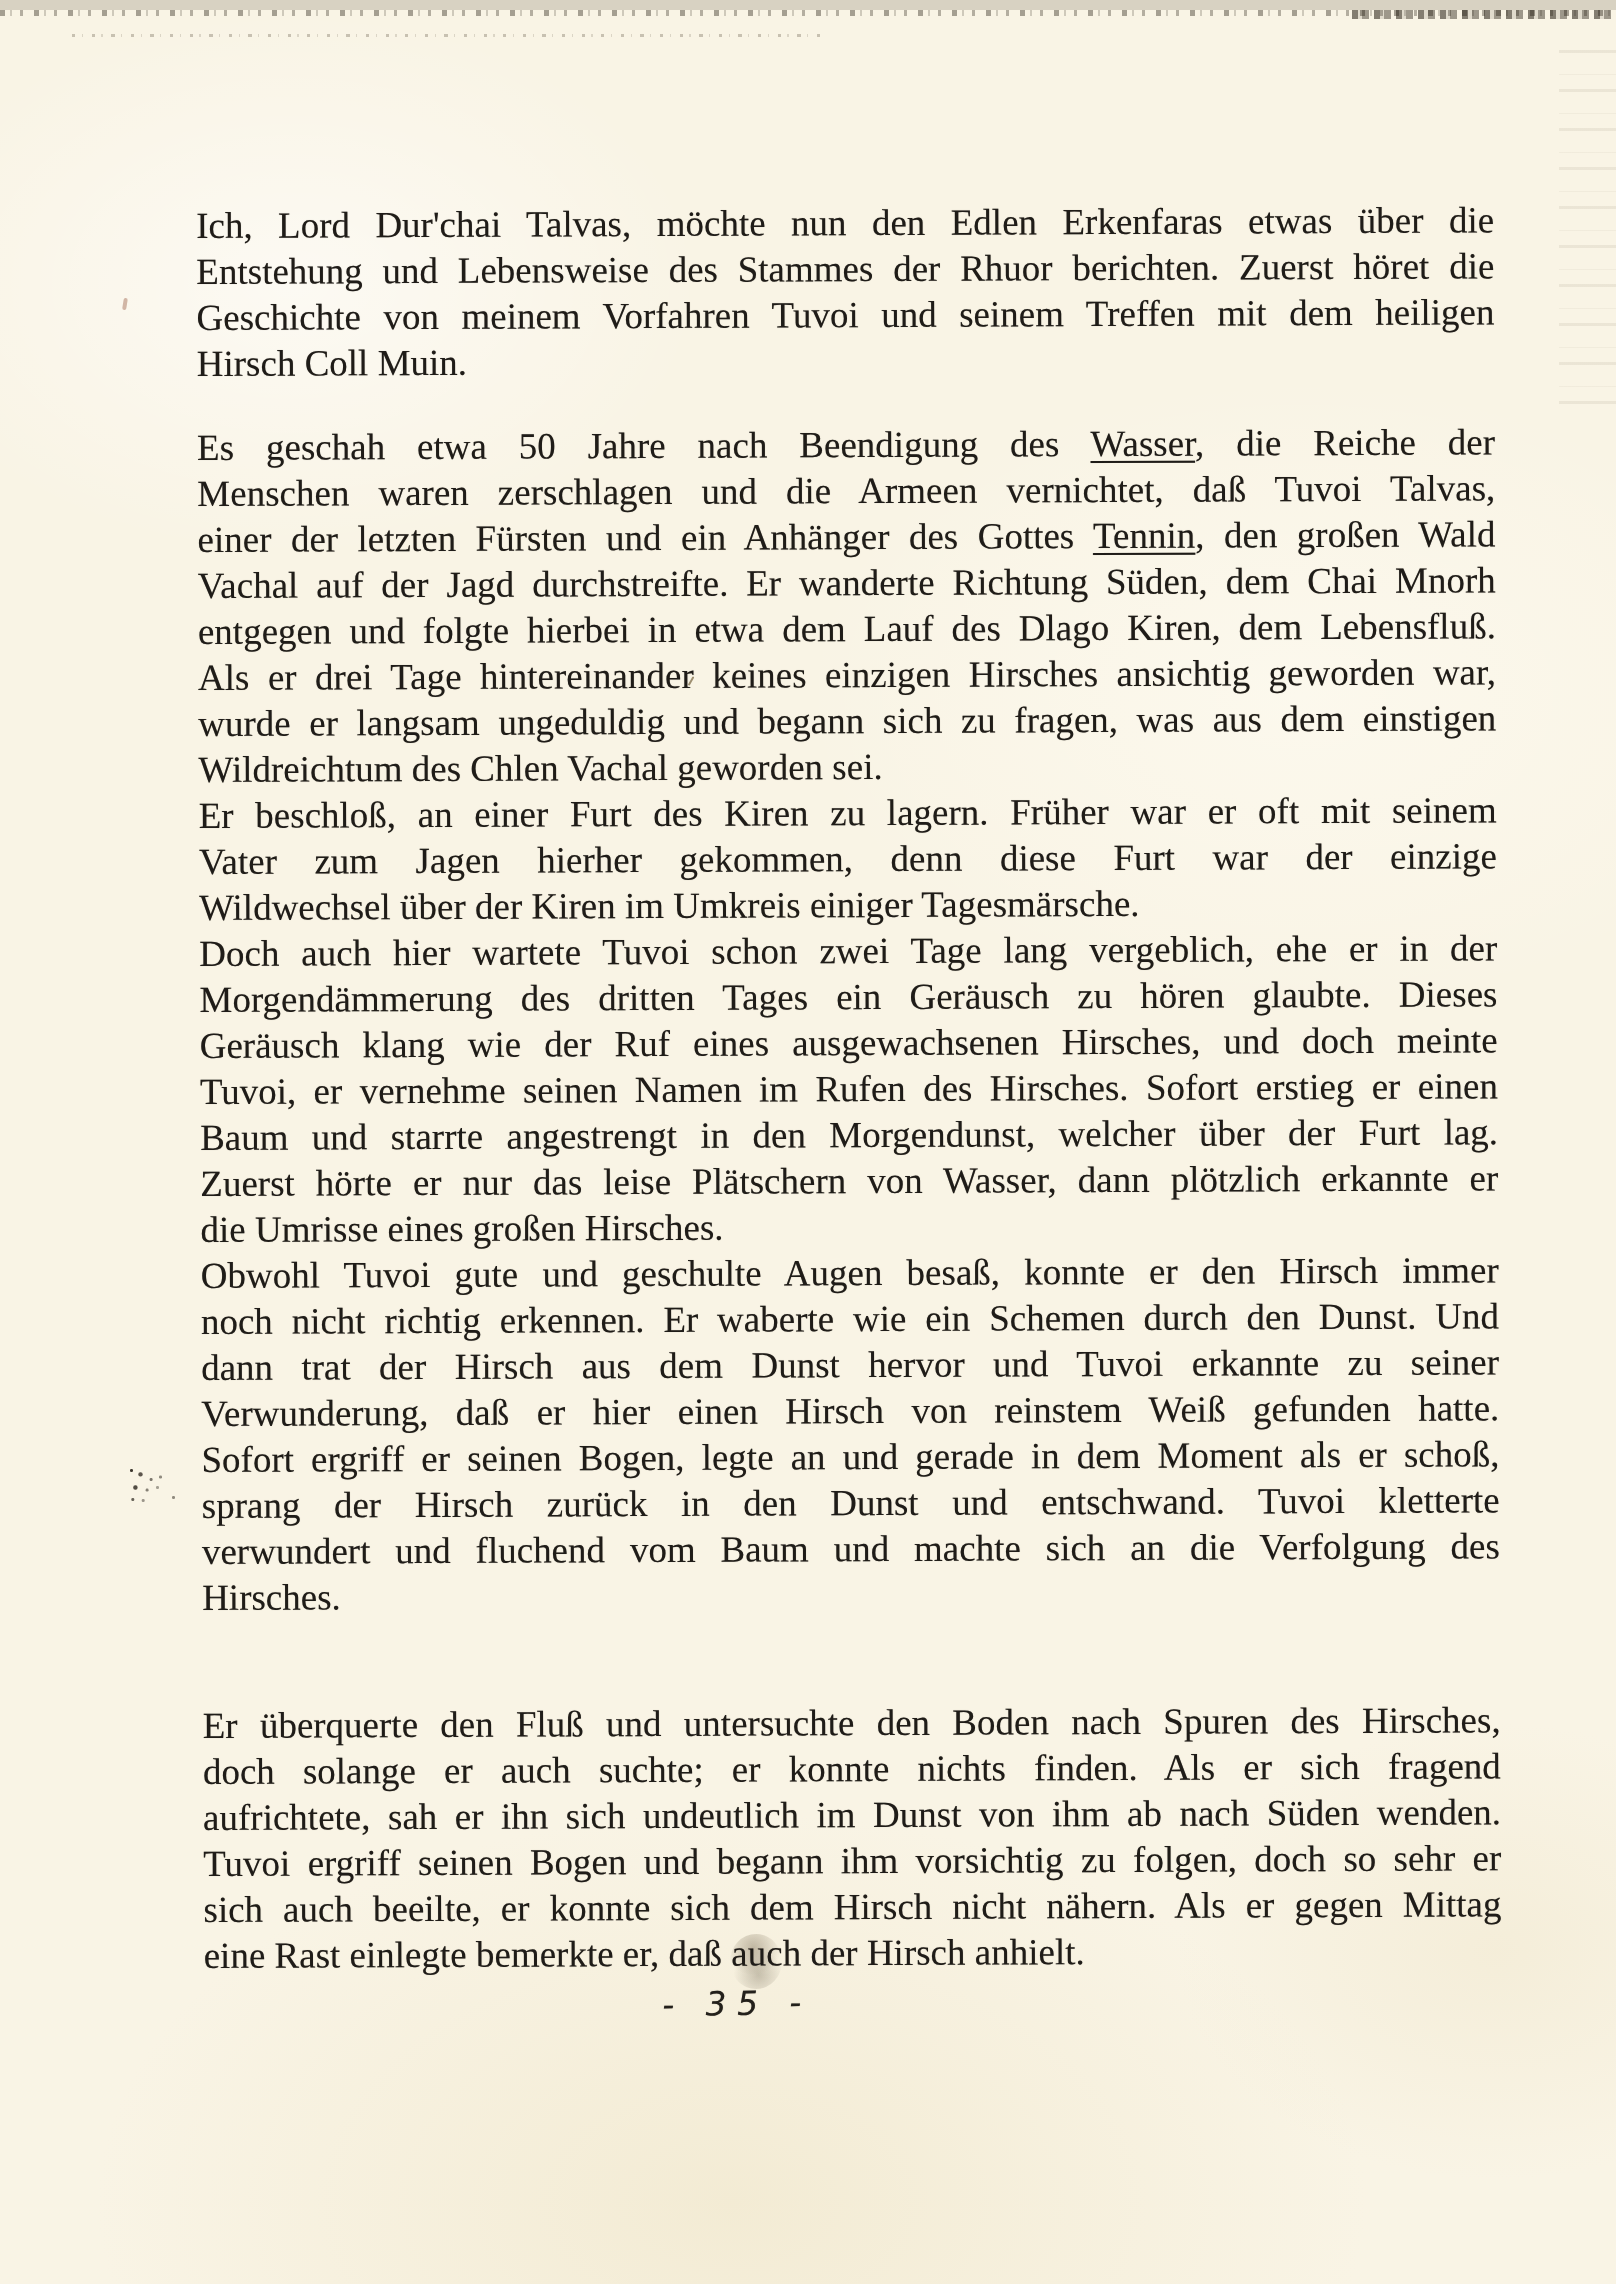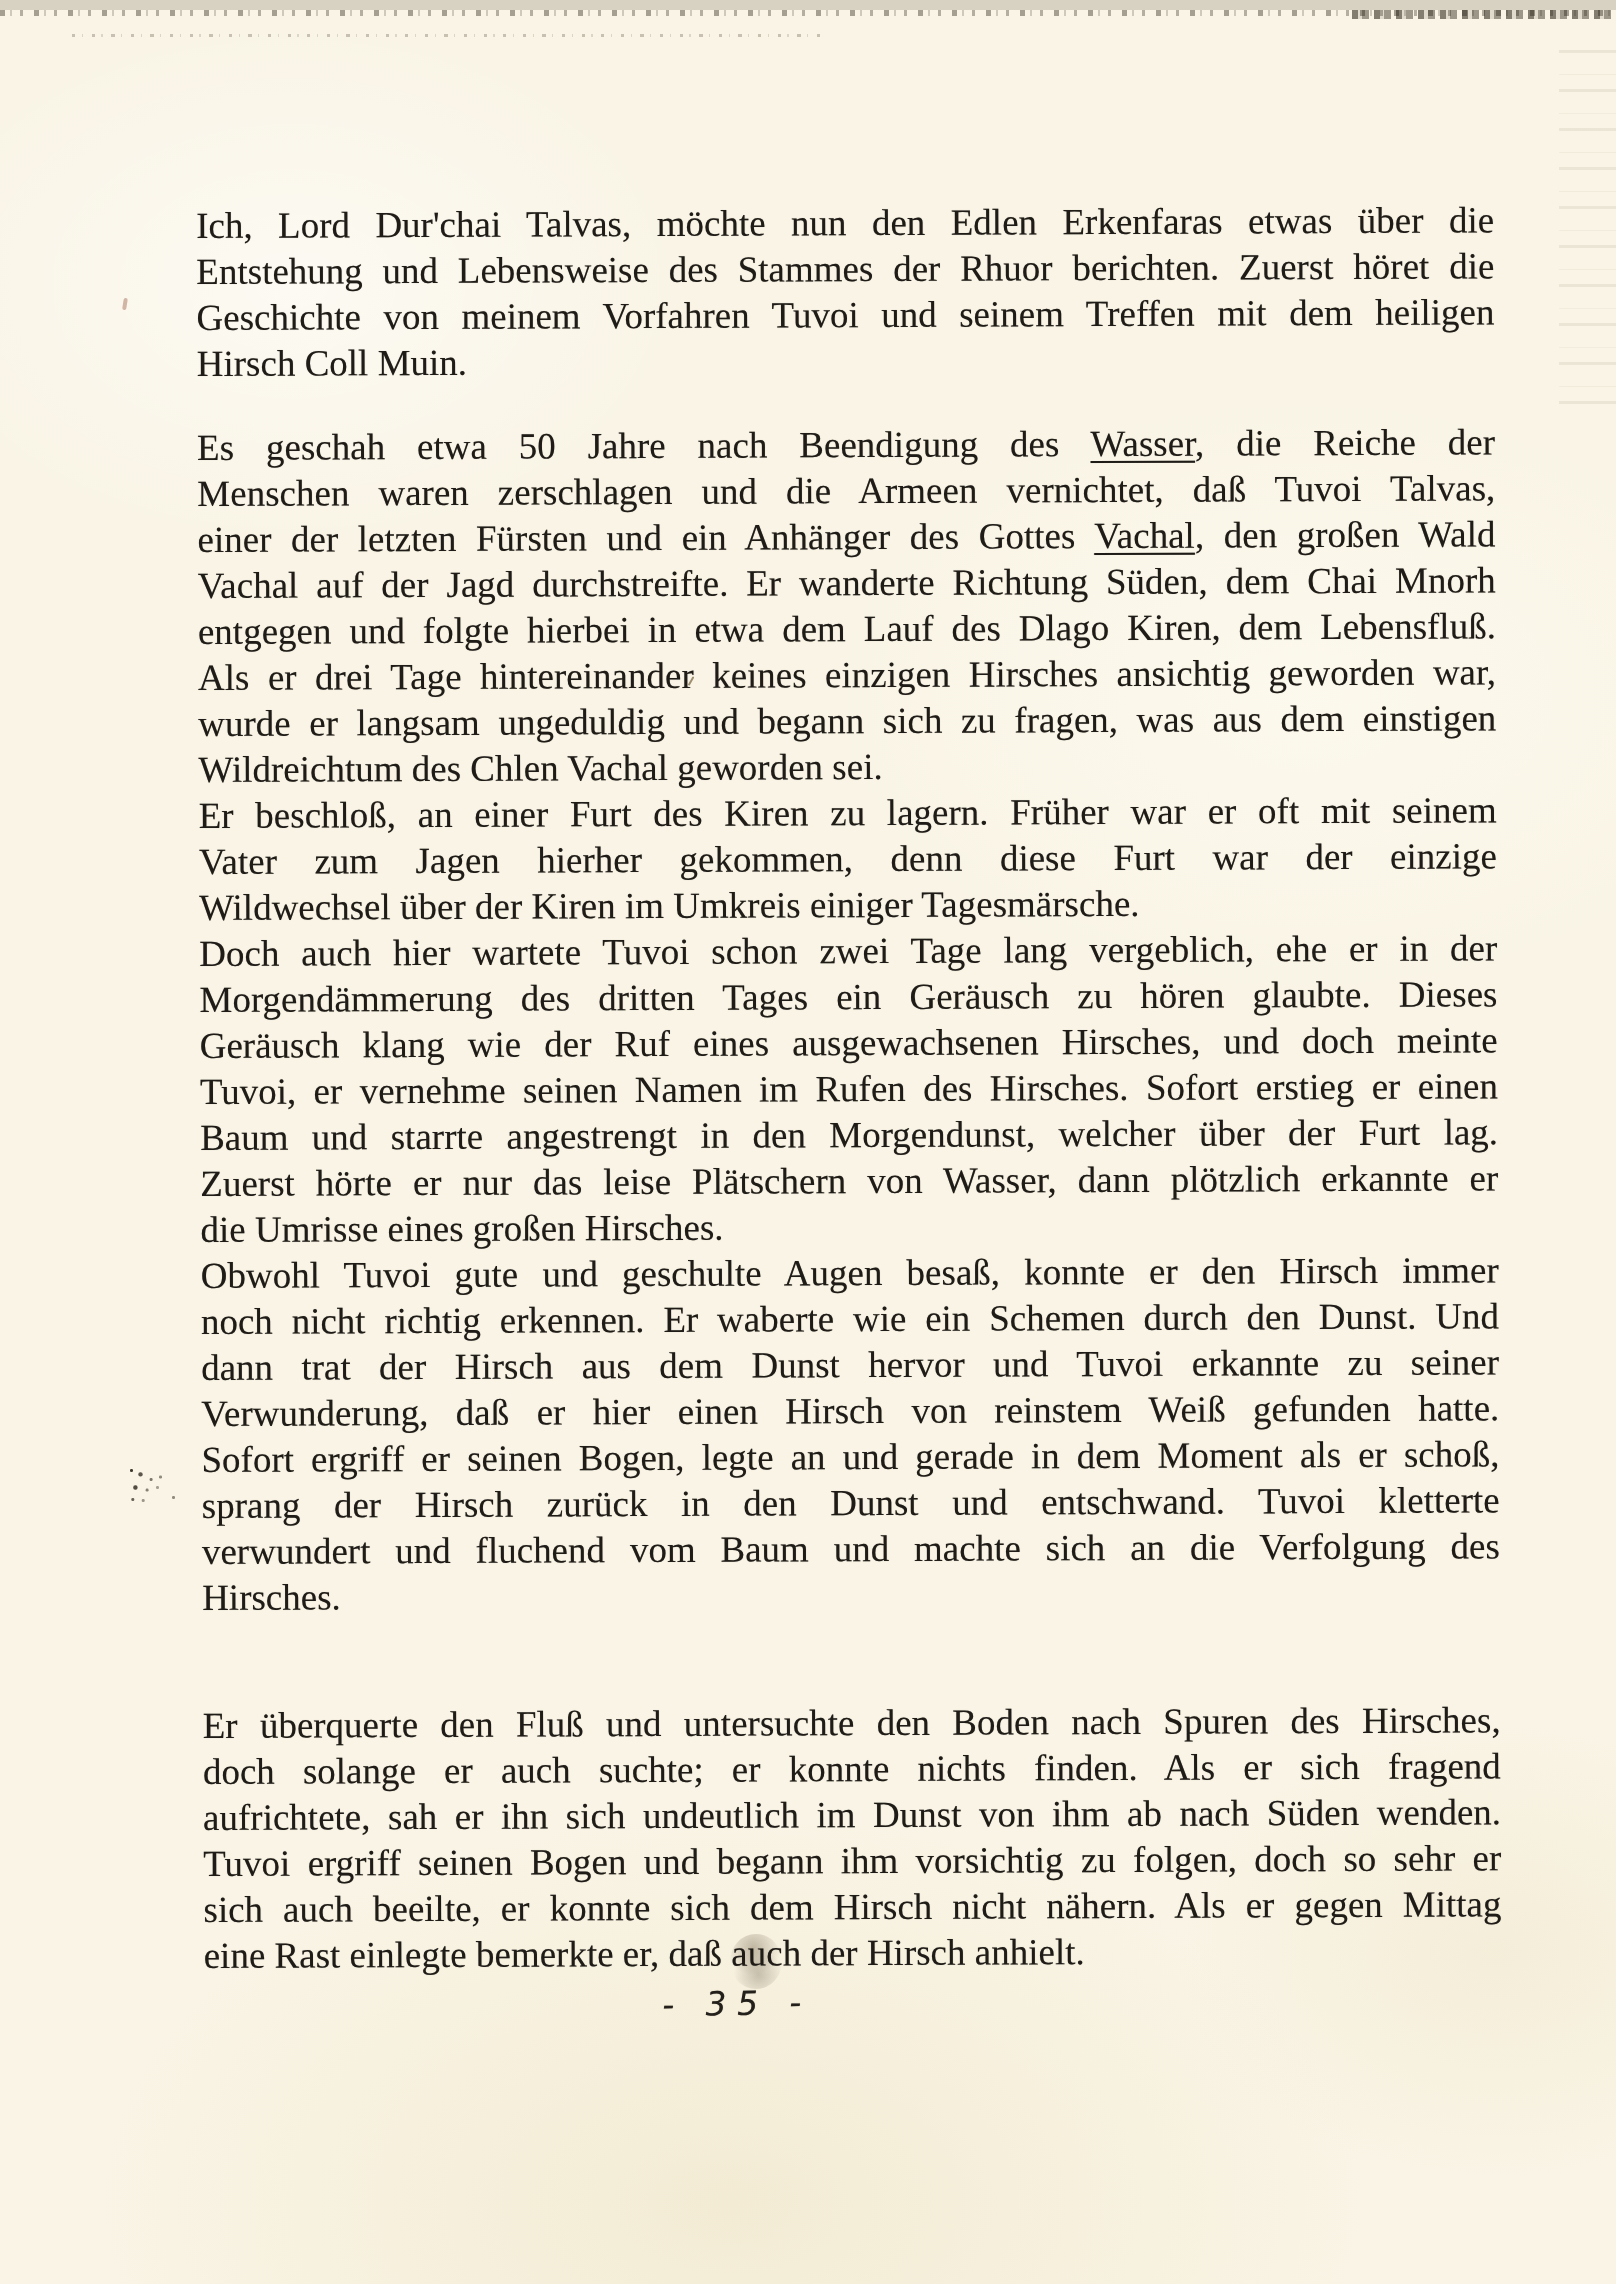--- a/index.html
+++ b/index.html
@@ -181,21 +181,21 @@
   <div class="text-block" id="text-block">
       <div class="paragraph">
         <div class="line">Ich, Lord Dur'chai Talvas, möchte nun den Edlen Erkenfaras etwas über die</div>
         <div class="line">Entstehung und Lebensweise des Stammes der Rhuor berichten. Zuerst höret die</div>
         <div class="line">Geschichte von meinem Vorfahren Tuvoi und seinem Treffen mit dem heiligen</div>
         <div class="line flush">Hirsch Coll Muin.</div>
       </div>
       <div class="paragraph">
         <div class="line">Es geschah etwa 50 Jahre nach Beendigung des <span class="u">Wasser</span>, die Reiche der</div>
         <div class="line">Menschen waren zerschlagen und die Armeen vernichtet, daß Tuvoi Talvas,</div>
-        <div class="line">einer der letzten Fürsten und ein Anhänger des Gottes <span class="u">Vachal</span>, den großen Wald</div>
+        <div class="line">einer der letzten Fürsten und ein Anhänger des Gottes <span class="u">Tennin</span>, den großen Wald</div>
         <div class="line">Vachal auf der Jagd durchstreifte. Er wanderte Richtung Süden, dem Chai Mnorh</div>
         <div class="line">entgegen und folgte hierbei in etwa dem Lauf des Dlago Kiren, dem Lebensfluß.</div>
         <div class="line">Als er drei Tage hintereinander keines einzigen Hirsches ansichtig geworden war,</div>
         <div class="line">wurde er langsam ungeduldig und begann sich zu fragen, was aus dem einstigen</div>
         <div class="line flush">Wildreichtum des Chlen Vachal geworden sei.</div>
         <div class="line">Er beschloß, an einer Furt des Kiren zu lagern. Früher war er oft mit seinem</div>
         <div class="line">Vater zum Jagen hierher gekommen, denn diese Furt war der einzige</div>
         <div class="line flush">Wildwechsel über der Kiren im Umkreis einiger Tagesmärsche.</div>
         <div class="line">Doch auch hier wartete Tuvoi schon zwei Tage lang vergeblich, ehe er in der</div>
         <div class="line">Morgendämmerung des dritten Tages ein Geräusch zu hören glaubte. Dieses</div>

